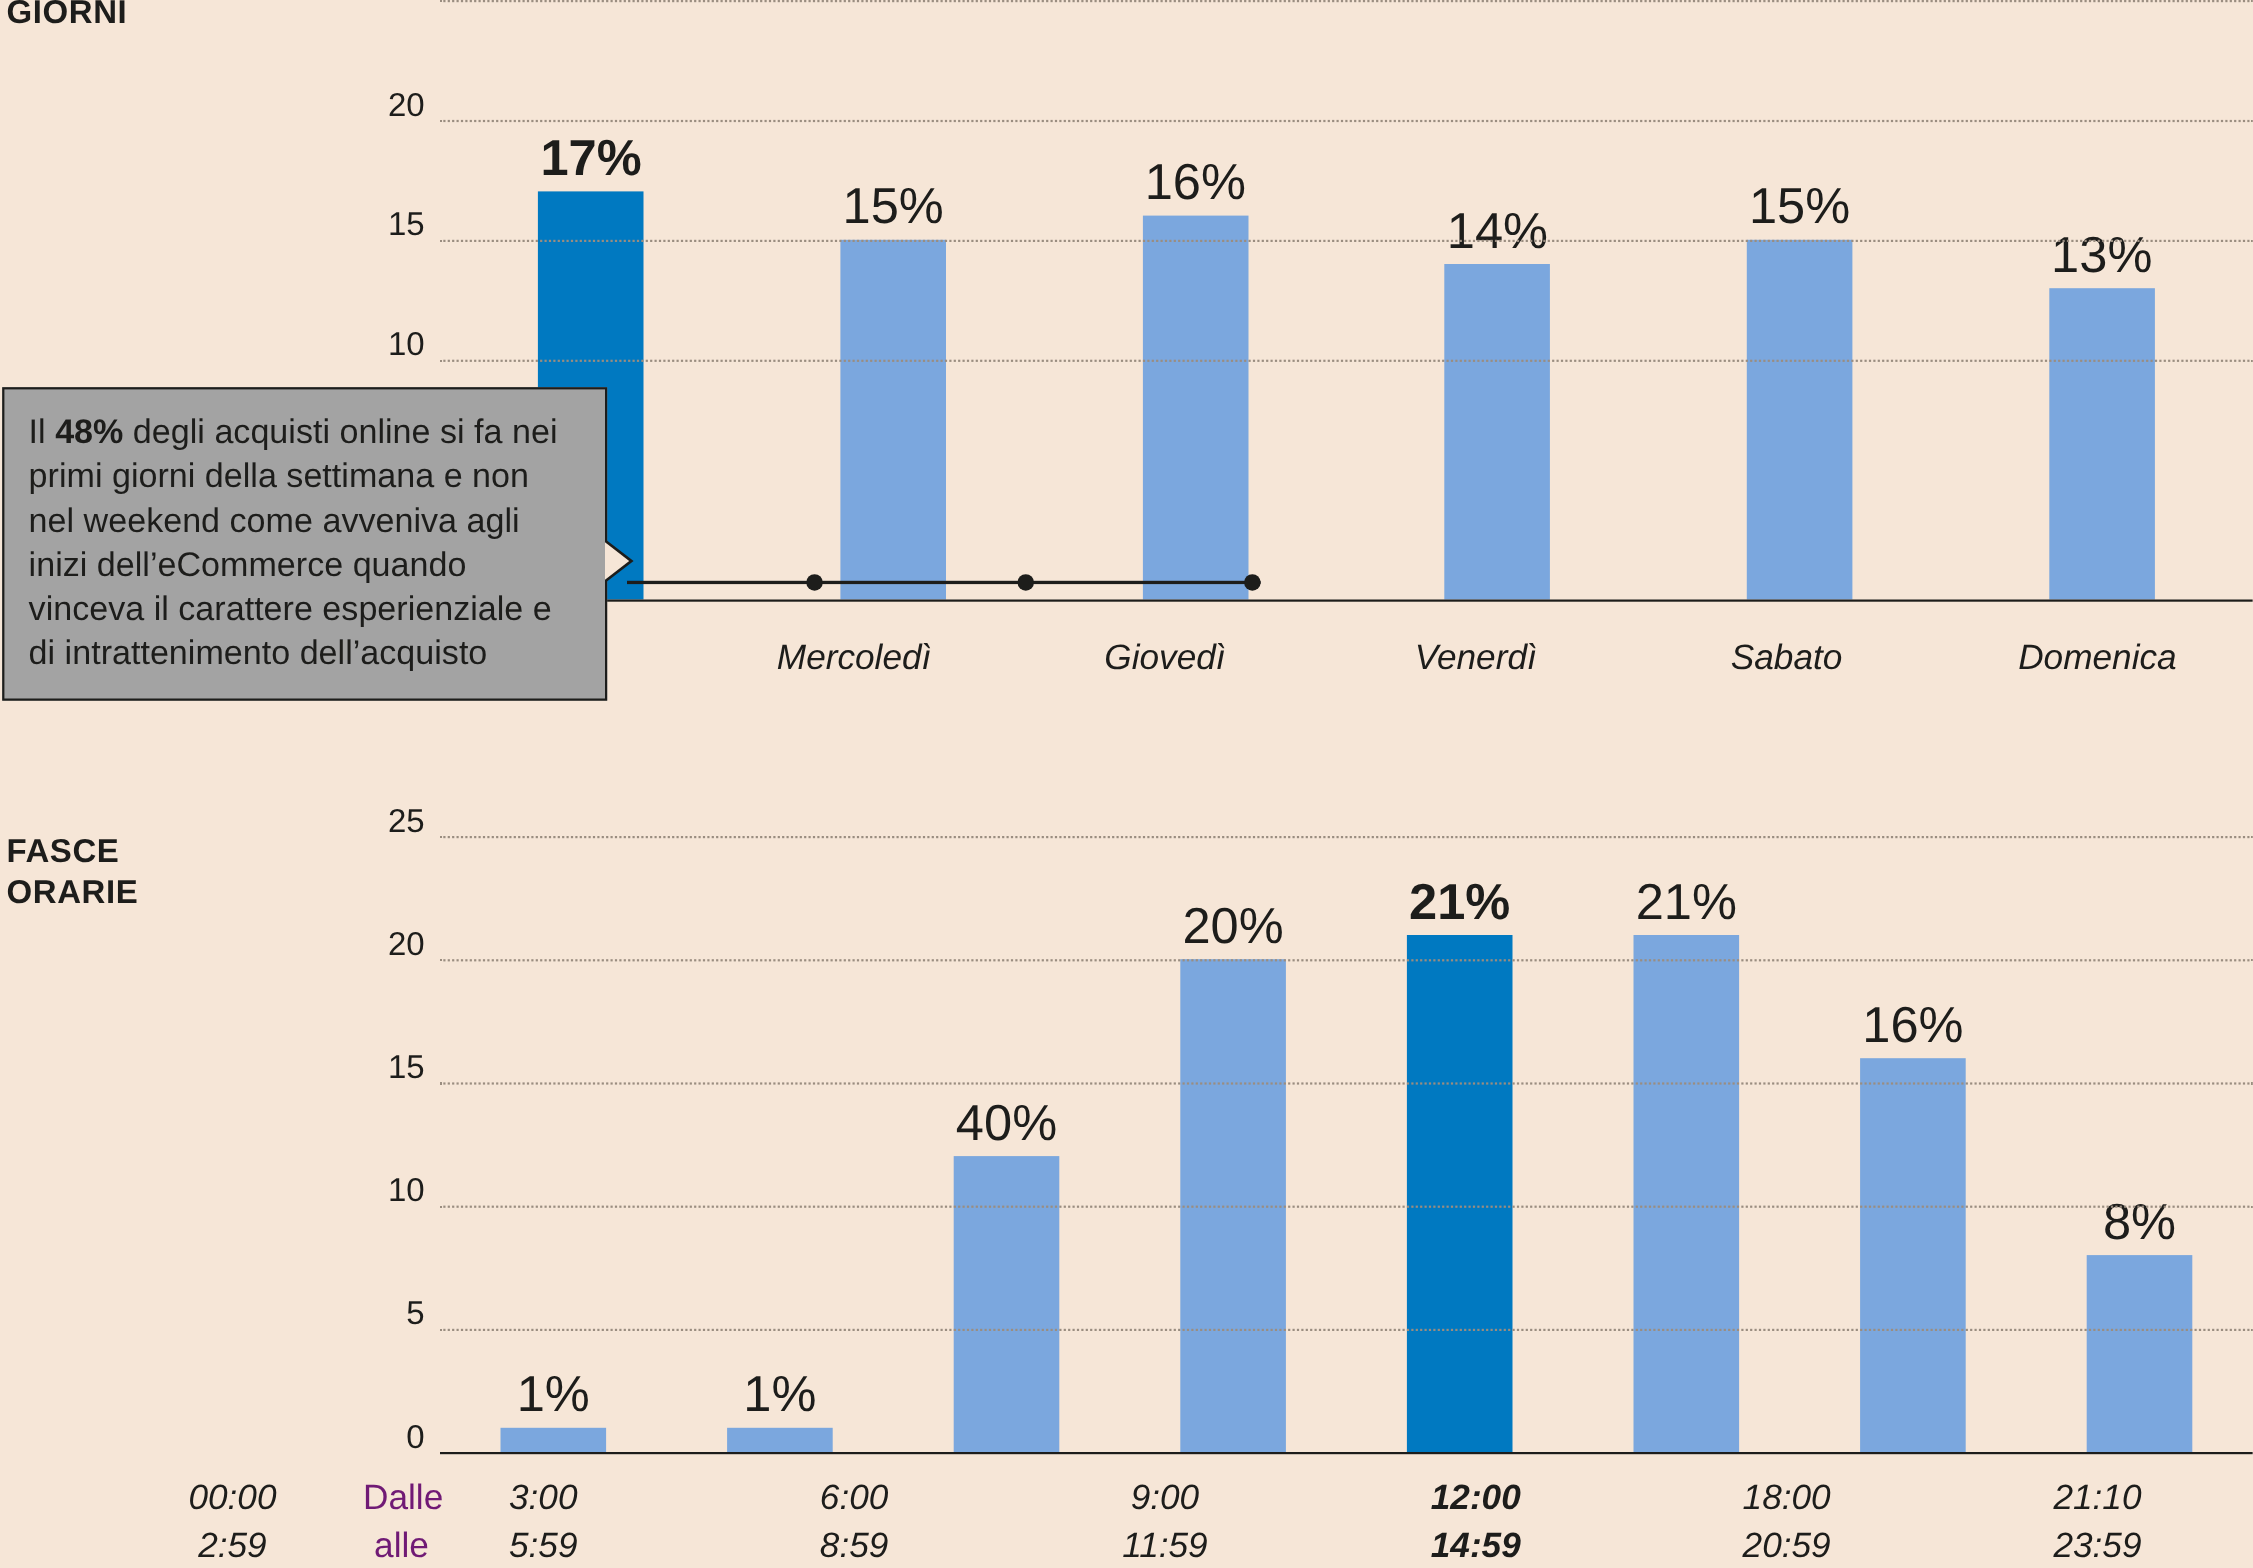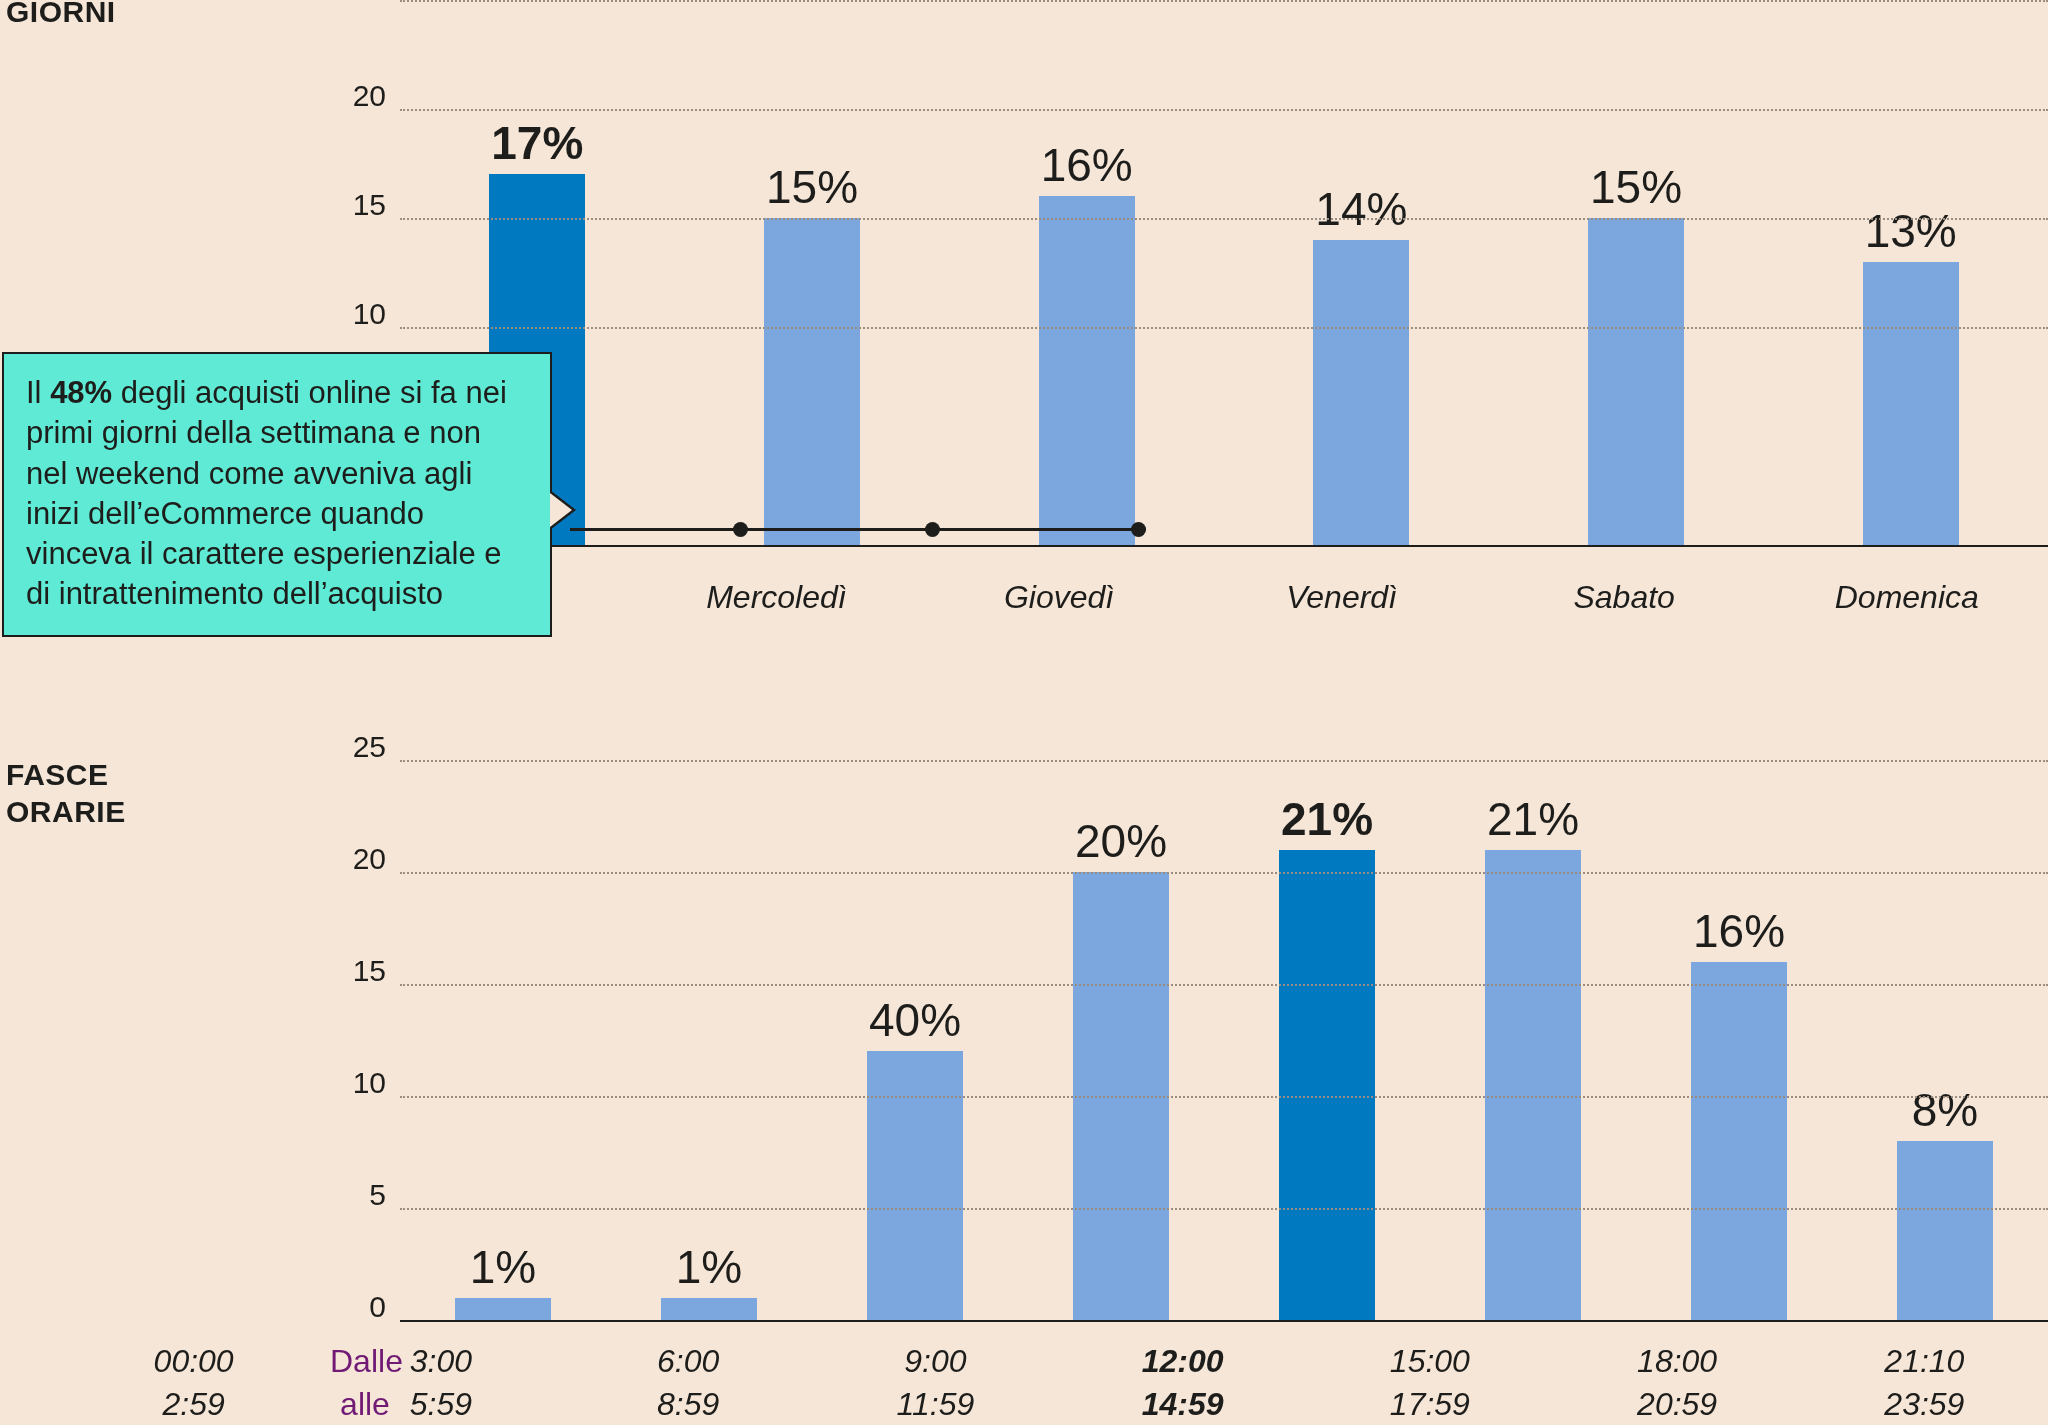--- a/index.html
+++ b/index.html
@@ -119,21 +119,21 @@
     color: #701a75;
   }
 
   
   #callout {
     position: absolute;
     left: 2px;
     top: 352px;
     width: 550px;
     border: 2px solid #1d1d1b;
-    background: #5eead4;
+    background: #a3a3a3;
     padding: 19px 22px 20px 22px;
     font-size: 31px;
     line-height: 1.30;
     color: #1d1d1b;
     z-index: 5;
   }
   #callout b { font-weight: bold; }
   
   #callout-tip {
     position: absolute;
@@ -344,24 +344,20 @@
       </div>
       <div class="xcell">
         <div>9:00</div>
         <div>11:59</div>
       </div>
       <div class="xcell hl">
         <div>12:00</div>
         <div>14:59</div>
       </div>
       <div class="xcell">
-        <div>15:00</div>
-        <div>17:59</div>
-      </div>
-      <div class="xcell">
         <div>18:00</div>
         <div>20:59</div>
       </div>
       <div class="xcell">
         <div>21:10</div>
         <div>23:59</div>
       </div>
     </div>
 
 </div>

